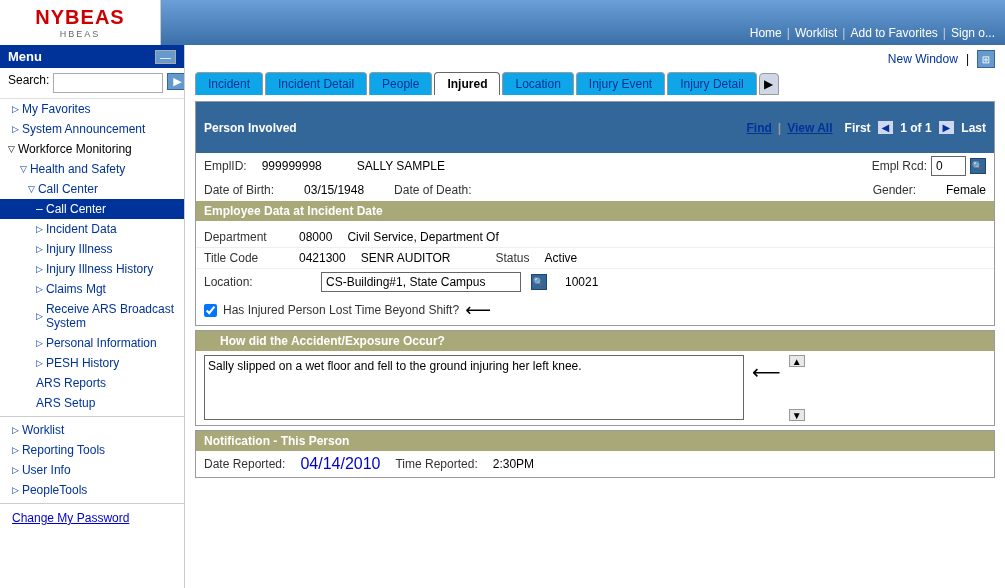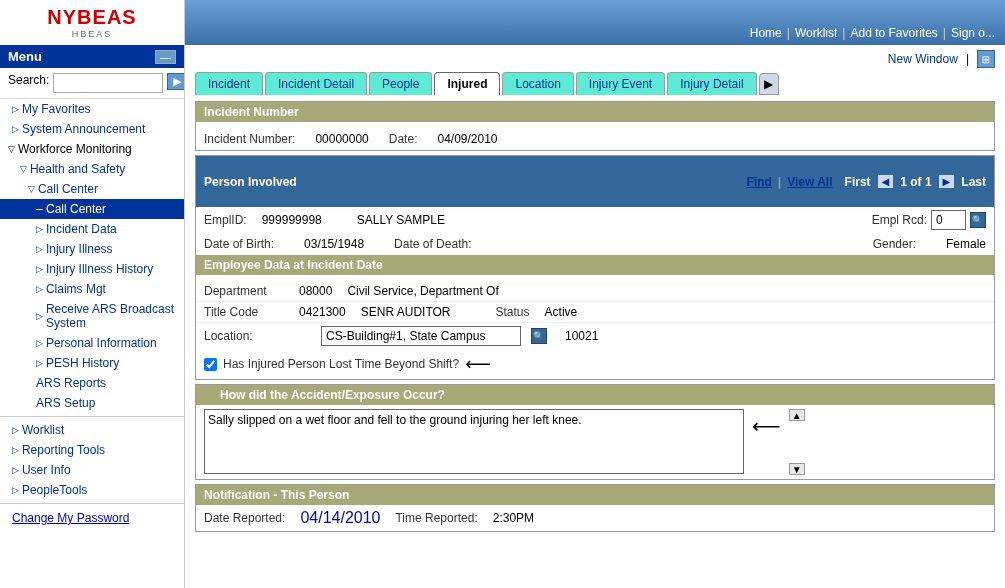--- a/index.html
+++ b/index.html
@@ -22,21 +22,21 @@
       gap: 5px;
     }
     .top-bar-links span { color: #ccc; }
     .top-bar-links a { color: #fff; text-decoration: none; }
 
     
     .logo-area {
       position: absolute;
       top: 0;
       left: 0;
-      width: 185px;
+      width: 161px;
       height: 45px;
       background: #fff;
       display: flex;
       flex-direction: column;
       align-items: center;
       justify-content: center;
       border-right: 1px solid #ccc;
     }
     .logo-text {
       font-size: 20px;
@@ -168,21 +168,21 @@
       display: flex;
       align-items: flex-end;
       gap: 2px;
       margin-bottom: 6px;
       flex-wrap: nowrap;
     }
     .tab {
       padding: 4px 12px;
       border: 1px solid #999;
       border-bottom: none;
-      background: #5eead4;
+      background: #0ea5e9;
       color: #003399;
       cursor: pointer;
       font-size: 12px;
       border-radius: 4px 4px 0 0;
       white-space: nowrap;
     }
     .tab.active {
       background: #fff;
       color: #000;
       font-weight: bold;
@@ -510,29 +510,20 @@
       <div class="tab">Incident</div>
       <div class="tab">Incident Detail</div>
       <div class="tab">People</div>
       <div class="tab active">Injured</div>
       <div class="tab">Location</div>
       <div class="tab">Injury Event</div>
       <div class="tab">Injury Detail</div>
       <div class="tab-next">▶</div>
     </div>
 
-    <div class="incident-section">
-      <div class="section-header-bar">Incident Number</div>
-      <div class="incident-number-row">
-        <span class="form-label">Incident Number:</span>
-        <span class="form-value">00000000</span>
-        <span class="form-label">Date:</span>
-        <span class="form-value">04/09/2010</span>
-      </div>
-    </div>
 
     <div class="emp-data-section">
       <div class="section-header-blue">
         <span>Person Involved</span>
         <div class="person-nav">
           <span class="find-link">Find</span>
           <span class="pipe">|</span>
           <span class="find-link">View All</span>
           <span style="color:#fff;margin-left:6px;">First</span>
           <button class="nav-btn">◀</button>

